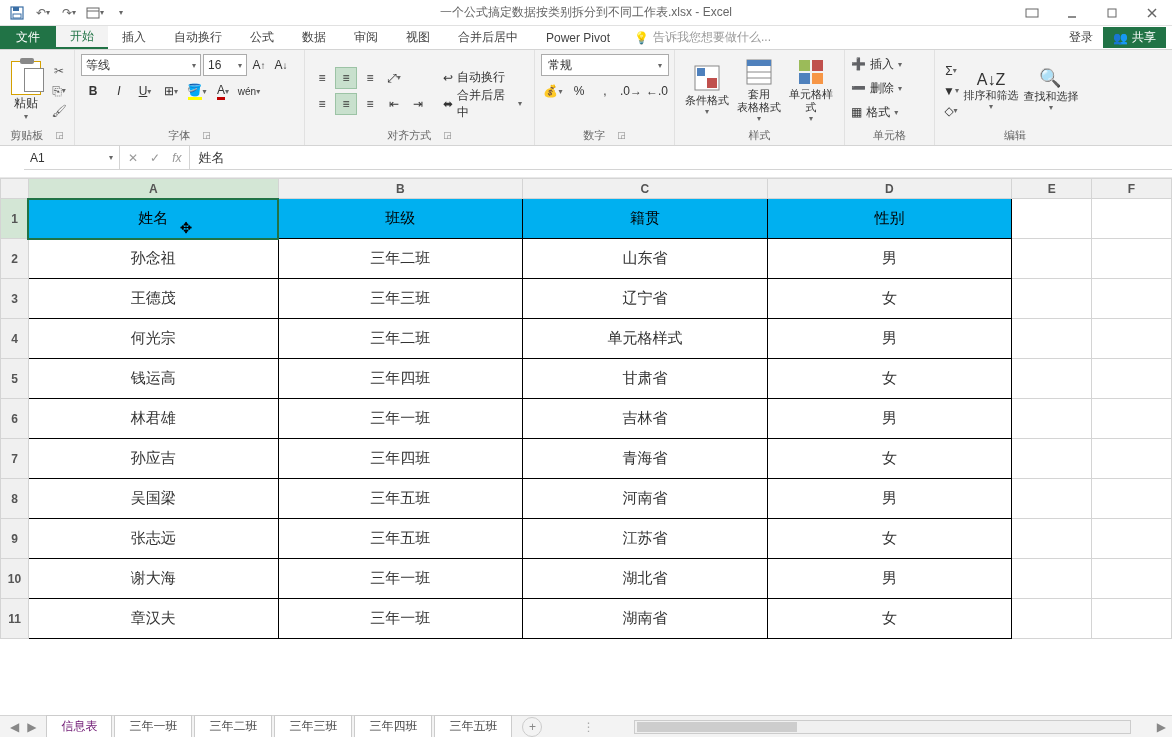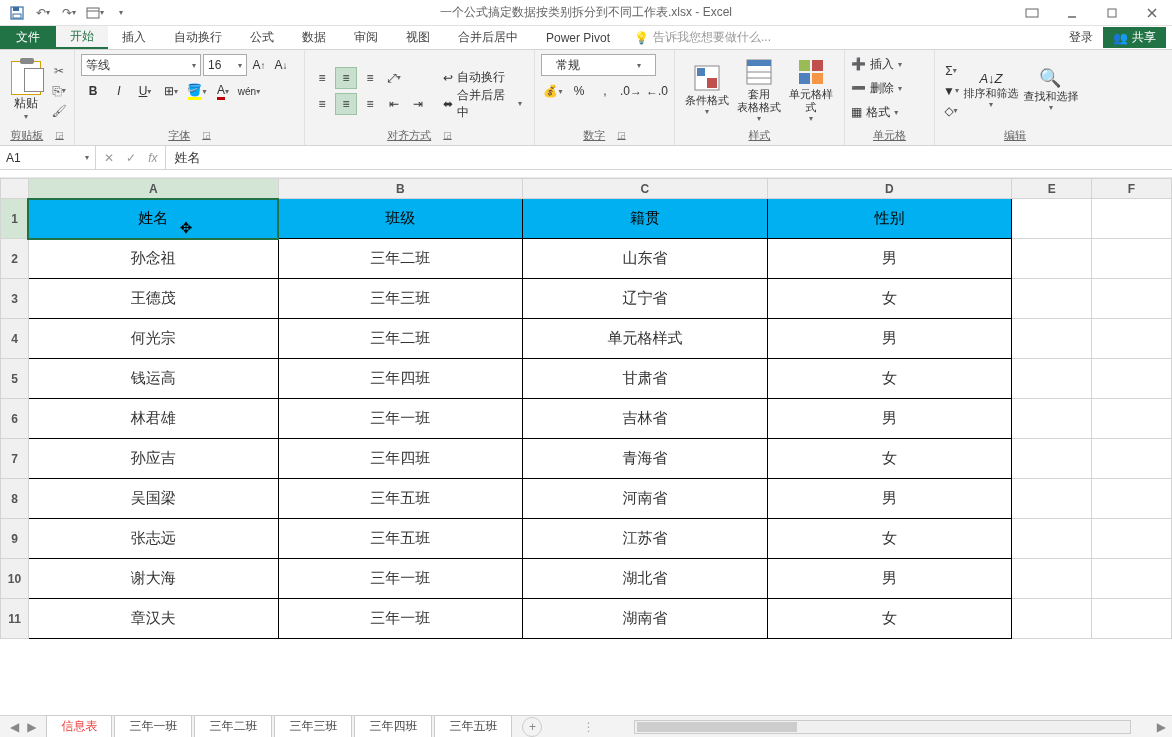--- a/index.html
+++ b/index.html
@@ -20,21 +20,21 @@
 .tab.active { color: #217346; border-bottom: 2px solid #217346; background: #f3f3f3; }
 .tell-me { display: flex; align-items: center; color: #999; margin-left: 10px; font-size: 12px; gap: 4px; }
 .tabs-right { position: absolute; right: 6px; display: flex; align-items: center; gap: 10px; height: 100%; }
 .login { color: #444; cursor: pointer; }
 .share-btn { background: #217346; color: #fff; padding: 2px 10px; display: flex; align-items: center; gap: 4px; cursor: pointer; }
 
 
 .ribbon { height: 96px; background: #f3f3f3; border-bottom: 1px solid #d4d4d4; display: flex; }
 .group { border-right: 1px solid #e1e1e1; padding: 4px 6px 2px 6px; display: flex; flex-direction: column; justify-content: space-between; }
 .group-body { flex: 1; display: flex; align-items: center; }
-.group-label { text-align: center; color: #666; font-size: 11px; height: 16px; display: flex; justify-content: center; align-items: center; gap: 12px; text-decoration: underline; }
+.group-label { text-align: center; color: #666; font-size: 11px; height: 16px; display: flex; justify-content: center; align-items: center; gap: 12px; }
 .launcher { font-size: 9px; color: #888; }
 
 .paste-big { display: flex; flex-direction: column; align-items: center; width: 40px; cursor: pointer; }
 .paste-icon { width: 30px; height: 34px; background: #fff; border: 1px solid #d4a000; position: relative; }
 .paste-icon::before { content: ""; position: absolute; top: -4px; left: 8px; width: 14px; height: 6px; background: #888; border-radius: 2px; }
 .paste-icon::after { content: ""; position: absolute; bottom: 2px; right: -4px; width: 18px; height: 22px; background: #fff; border: 1px solid #888; }
 .small-col { display: flex; flex-direction: column; gap: 4px; margin-left: 4px; }
 .small-btn { width: 18px; height: 16px; display: flex; align-items: center; justify-content: center; cursor: pointer; color: #555; }
 
 .font-group { width: 230px; }
@@ -46,37 +46,37 @@
 .font-btn { width: 24px; height: 22px; display: flex; align-items: center; justify-content: center; cursor: pointer; }
 
 .align-group { width: 230px; }
 .align-col { display: flex; flex-direction: column; gap: 4px; }
 .align-row { display: flex; gap: 2px; }
 .align-btn { width: 22px; height: 22px; border: 1px solid transparent; display: flex; align-items: center; justify-content: center; cursor: pointer; }
 .align-btn.on { background: #c8e0cd; border-color: #9cc3a5; }
 .wrap-btn { display: flex; align-items: center; gap: 4px; padding: 2px 6px; cursor: pointer; height: 22px; }
 
 .num-group { width: 140px; }
-.num-format { width: 115px; height: 22px; border: 1px solid #ababab; background: #fff; padding: 0 14px; display: flex; align-items: center; justify-content: space-between; gap: 17px; }
+.num-format { width: 128px; height: 22px; border: 1px solid #ababab; background: #fff; padding: 0 6px; display: flex; align-items: center; justify-content: space-between; gap: 17px; }
 .num-row2 { display: flex; gap: 2px; margin-top: 4px; }
 
 .styles-group { width: 170px; }
 .style-big { display: flex; flex-direction: column; align-items: center; width: 52px; cursor: pointer; font-size: 11px; text-align: center; line-height: 1.2; }
 .style-icon { width: 28px; height: 28px; margin-bottom: 2px; }
 
 .cells-group { width: 90px; }
 .cell-item { display: flex; align-items: center; gap: 4px; height: 20px; cursor: pointer; font-size: 12px; }
 
 .edit-group { width: 160px; }
 .edit-left { display: flex; flex-direction: column; gap: 2px; }
 .edit-btn { width: 20px; height: 18px; cursor: pointer; display: flex; align-items: center; justify-content: center; }
 .edit-big { display: flex; flex-direction: column; align-items: center; width: 60px; cursor: pointer; font-size: 11px; line-height: 1.2; text-align: center; }
 
 
-.formula-bar { height: 24px; border-bottom: 1px solid #d4d4d4; display: flex; align-items: stretch; background: #fff; }
+.formula-bar { height: 24px; border-bottom: 1px solid #d4d4d4; display: flex; align-items: stretch; background: #fff; margin-left: 24px; }
 .name-box { width: 96px; border-right: 1px solid #d4d4d4; display: flex; align-items: center; padding: 0 6px; justify-content: space-between; background: #fff; }
 .fb-btns { display: flex; align-items: center; border-right: 1px solid #d4d4d4; padding: 0 8px; gap: 12px; color: #999; }
 .fb-input { flex: 1; padding: 0 8px; display: flex; align-items: center; font-size: 13px; }
 
 
 .sheet-wrap { position: relative; height: 560px; overflow: hidden; }
 .sheet-table { border-collapse: collapse; table-layout: fixed; }
 .corner { width: 28px; height: 20px; background: #f0f0f0; border: 1px solid #d4d4d4; }
 .col-head { height: 20px; background: #f0f0f0; border: 1px solid #d4d4d4; text-align: center; color: #555; font-size: 12px; }
 .col-head.sel { background: #d3e6d5; }
@@ -85,21 +85,21 @@
 .cell { border: 1px solid #d4d4d4; height: 40px; text-align: center; font-size: 15px; vertical-align: middle; }
 .header-cell { background: #00B0F0; color: #000; border: 1px solid #000; font-weight: normal; }
 .data-cell { border: 1px solid #000; background: #fff; font-family: Liberation Mono, monospace; }
 .active-cell { outline: 2px solid #217346; outline-offset: -1px; position: relative; }
 .move-cursor { position: absolute; width: 16px; height: 16px; }
 
 
 .sheet-tabs-bar { position: absolute; bottom: 0; left: 0; right: 0; height: 22px; background: #f3f3f3; border-top: 1px solid #d4d4d4; display: flex; align-items: center; }
 .nav-arrows { display: flex; gap: 8px; padding: 0 10px; color: #888; }
 .sheet-tab { padding: 2px 14px; background: #fff; border: 1px solid #ccc; border-bottom: none; margin-right: 2px; cursor: pointer; font-size: 12px; color: #444; }
-.sheet-tab.active { background: #fff; border-bottom: 2px solid #217346; color: #ef4444; font-weight: normal; }
+.sheet-tab.active { background: #fff; border-bottom: 2px solid #217346; color: #701a75; font-weight: normal; }
 .new-sheet { width: 20px; height: 20px; border: 1px solid #ccc; border-radius: 50%; display: flex; align-items: center; justify-content: center; margin-left: 8px; cursor: pointer; color: #888; }
 .hscroll { flex: 1; margin: 0 20px 0 40px; height: 14px; background: #f0f0f0; border: 1px solid #ccc; position: relative; }
 .hscroll-thumb { position: absolute; left: 2px; top: 1px; width: 160px; height: 10px; background: #cdcdcd; }
 
 .dd { font-size: 8px; color: #666; }
 svg { display: block; }
 </style>
 </head>
 <body>
 
@@ -357,21 +357,21 @@
   </div>
 
   <div class="group edit-group" style="border-right:none;">
     <div class="group-body">
       <div class="edit-left">
         <div class="edit-btn">Σ<span class="dd">▾</span></div>
         <div class="edit-btn">▼<span class="dd">▾</span></div>
         <div class="edit-btn">◇<span class="dd">▾</span></div>
       </div>
       <div class="edit-big">
-          <div style="font-size:13px;font-style:italic;">A↓Z</div>
+          <div style="font-size:16px;">A↓Z</div>
           <span>排序和筛选</span>
           <span class="dd">▾</span>
         </div>
       <div class="edit-big">
           <div style="font-size:18px;">🔍</div>
           <span>查找和选择</span>
           <span class="dd">▾</span>
         </div>
     </div>
     <div class="group-label">

